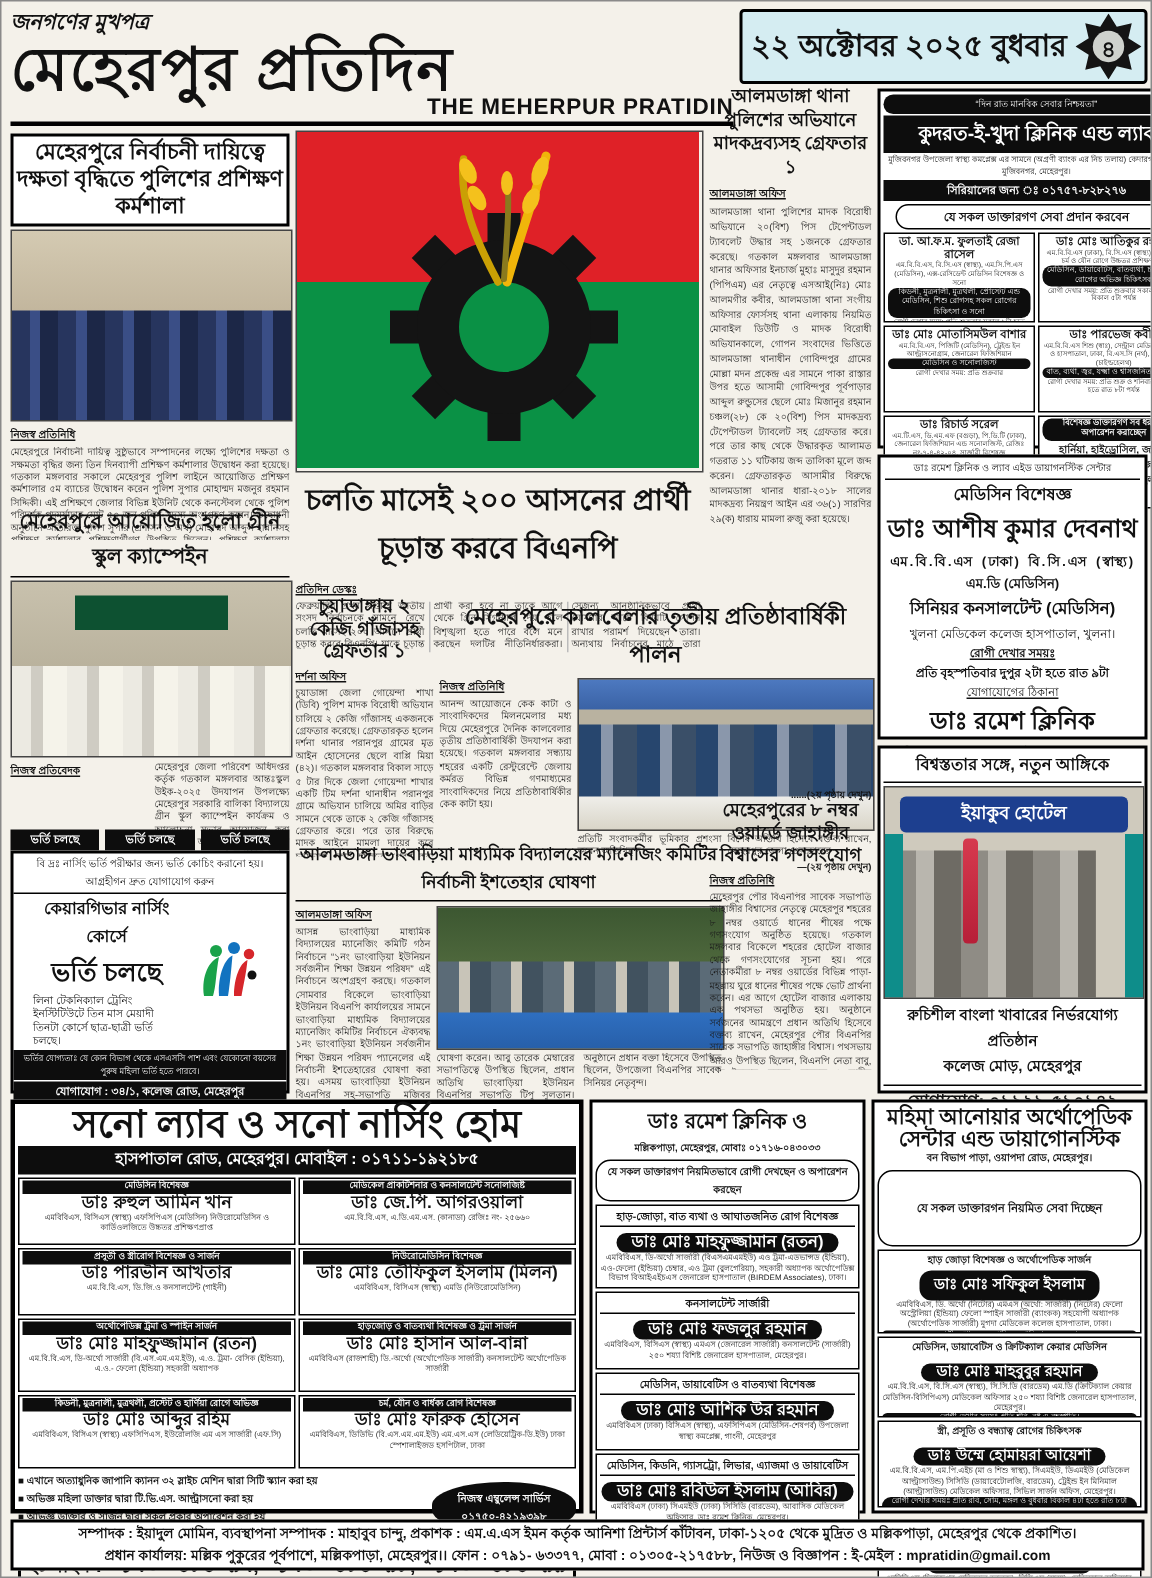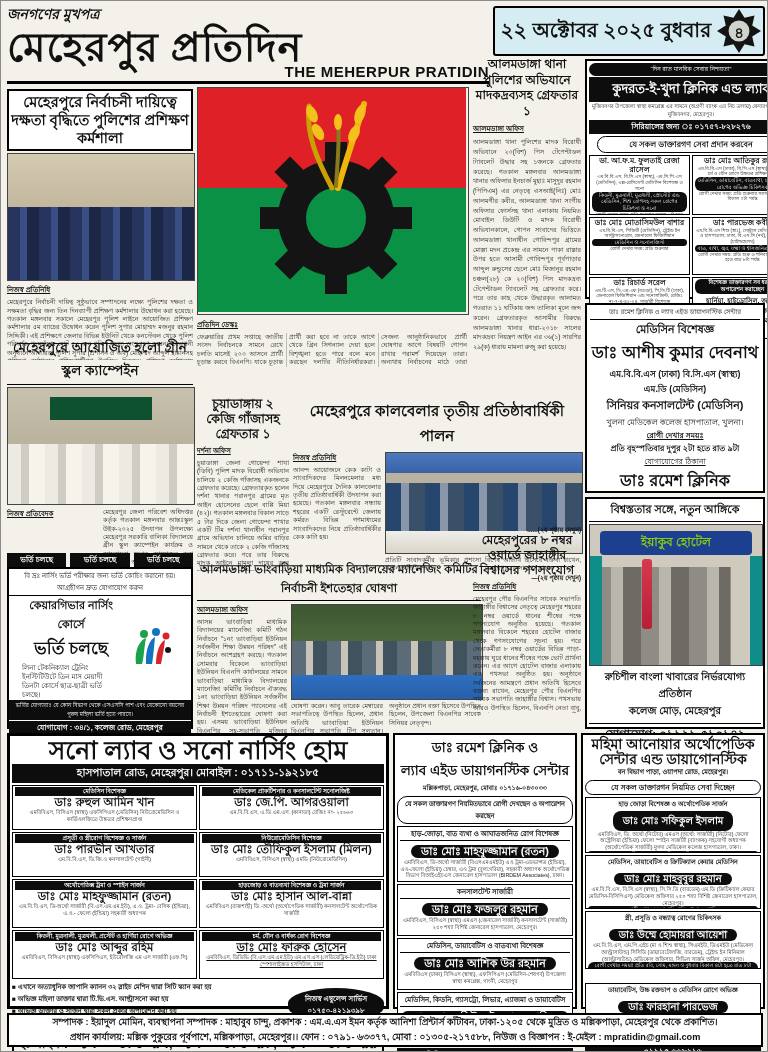--- a/index.html
+++ b/index.html
@@ -144,20 +144,21 @@
           <g fill="#f4c11c">
             <ellipse cx="-24" cy="-104" rx="5" ry="9" transform="rotate(-25 -24 -104)"></ellipse>
             <ellipse cx="-18" cy="-86" rx="5" ry="9" transform="rotate(-30 -18 -86)"></ellipse>
             <ellipse cx="24" cy="-104" rx="5" ry="10" transform="rotate(20 24 -104)"></ellipse>
             <ellipse cx="18" cy="-84" rx="5" ry="9" transform="rotate(25 18 -84)"></ellipse>
             <ellipse cx="2" cy="-96" rx="4" ry="8"></ellipse>
           </g>
         </g>
       </svg>
     </div>
+    <div class="b ctr" style="font-size:19.5px;margin-top:4px;">চলতি মাসেই ২০০ আসনের প্রার্থী চূড়ান্ত করবে বিএনপি</div>
     <div style="margin-top:4px;">
       <span class="byline">প্রতিদিন ডেস্কঃ</span>
       <div class="body6 col3" style="height:34px;overflow:hidden;">ফেব্রুয়ারির প্রথম সপ্তাহে জাতীয় সংসদ নির্বাচনকে সামনে রেখে চলতি মাসেই ২০০ আসনে প্রার্থী চূড়ান্ত করবে বিএনপি। যাকে চূড়ান্ত প্রার্থী করা হবে না তাকে আগে থেকে গ্রিন সিগন্যাল দেয়া হলে বিশৃঙ্খলা হতে পারে বলে মনে করছেন দলটির নীতিনির্ধারকরা। সেজন্য আনুষ্ঠানিকভাবে প্রার্থী ঘোষণার আগে বিষয়টি গোপন রাখার পরামর্শ দিয়েছেন তারা। অন্যথায় নির্বাচনের মাঠে তারা পিছিয়ে পড়বে বলেও মনে করছেন নেতারা। গত সোমবার রাতে রাজধানীর গুলশানে চেয়ারপারসনের রাজনৈতিক কার্যালয়ে বিএনপির সর্বোচ্চ নীতিনির্ধারণী ফোরাম জাতীয় স্থায়ী কমিটির বৈঠকে এমন আলোচনা হয়েছে বলে জানা গেছে। বৈঠক সংশ্লিষ্ট সূত্র বলছে, প্রতি আসনে একক প্রার্থী রাখার বিষয়ে দলের হাইকমান্ড কাজ করছে।</div>
     </div>
   </div>
 
   <div class="abs" style="left:196px;top:396px;width:92px;">
     <div class="b ctr" style="font-size:12.5px;line-height:1.2;">চুয়াডাঙ্গায় ২ কেজি গাঁজাসহ গ্রেফতার ১</div>
     <span class="byline" style="margin-top:3px;">দর্শনা অফিস</span>
     <div class="body6" style="height:112px;overflow:hidden;">চুয়াডাঙ্গা জেলা গোয়েন্দা শাখা (ডিবি) পুলিশ মাদক বিরোধী অভিযান চালিয়ে ২ কেজি গাঁজাসহ একজনকে গ্রেফতার করেছে। গ্রেফতারকৃত হলেন দর্শনা থানার পরানপুর গ্রামের মৃত আইন হোসেনের ছেলে বাপ্পি মিয়া (৪২)। গতকাল মঙ্গলবার বিকাল সাড়ে ৫ টার দিকে জেলা গোয়েন্দা শাখার একটি টিম দর্শনা থানাধীন পরানপুর গ্রামে অভিযান চালিয়ে অমির বাড়ির সামনে থেকে তাকে ২ কেজি গাঁজাসহ গ্রেফতার করে। পরে তার বিরুদ্ধে মাদক আইনে মামলা দায়ের করে চুয়াডাঙ্গা কোর্ট হাজতে প্রেরণ করা হয়েছে।</div>
@@ -248,36 +249,36 @@
         <div class="dtime" style="font-size:5.6px;font-weight:bold;">বিশেষজ্ঞ ডাক্তারগণ সব ধরণের অপারেশন করাচ্ছেন</div>
         <div class="b" style="font-size:6.8px;line-height:1.5;margin-top:2px;">হার্নিয়া, হাইড্রোসিল, জরায়ু, পিত্তথলির পাথর, সিজার, এপেনডিক্স, অর্শ পাইলস</div>
       </div>
     </div>
   </div>
 
   <div class="abs box" style="left:584px;top:302px;width:180px;height:190px;border-width:2.5px;padding:2px 3px;text-align:center;">
     <div style="font-size:6.4px;border-bottom:1px solid #000;padding-bottom:1px;">ডাঃ রমেশ ক্লিনিক ও ল্যাব এইড ডায়াগনস্টিক সেন্টার</div>
     <div class="b" style="font-size:11px;margin-top:1px;">মেডিসিন বিশেষজ্ঞ</div>
     <div class="b" style="font-size:16.5px;">ডাঃ আশীষ কুমার দেবনাথ</div>
-    <div class="b" style="font-size:8.8px;">এম.বি.বি.এস (ঢাকা) বি.সি.এস (স্বাস্থ্য)</div>
+    <div class="b" style="font-size:8.8px;font-family:Liberation Mono, monospace;">এম.বি.বি.এস (ঢাকা) বি.সি.এস (স্বাস্থ্য)</div>
     <div class="b" style="font-size:8.8px;">এম.ডি (মেডিসিন)</div>
     <div class="b" style="font-size:11px;">সিনিয়র কনসালটেন্ট (মেডিসিন)</div>
     <div style="font-size:8px;">খুলনা মেডিকেল কলেজ হাসপাতাল, খুলনা।</div>
     <div class="b" style="font-size:7.6px;text-decoration:underline;">রোগী দেখার সময়ঃ</div>
     <div class="b" style="font-size:8px;">প্রতি বৃহস্পতিবার দুপুর ২টা হতে রাত ৯টা</div>
     <div style="font-size:7.6px;text-decoration:underline;">যোগাযোগের ঠিকানা</div>
     <div class="b" style="font-size:16px;">ডাঃ রমেশ ক্লিনিক</div>
     <div style="font-size:7.6px;">মল্লিকপাড়া, মেহেরপুর। মোবাইল ০১৭১৬-০৪৩০৩৩</div>
     <div class="b" style="font-size:9.5px;">সিরিয়ালের জন্য ঃ ০১৩০৫-৭৫৬২৭৩</div>
   </div>
 
   <div class="abs box" style="left:584px;top:496px;width:180px;height:232px;border-width:2.5px;padding:2px;">
     <div class="b ctr" style="font-size:11px;border-bottom:1.5px solid #000;padding-bottom:1px;">বিশ্বস্ততার সঙ্গে, নতুন আঙ্গিকে</div>
     <div class="photo ph-hotel" style="width:100%;height:140px;margin-top:2px;position:relative;">
-      <div class="abs ctr b" style="left:6%;top:6px;width:88%;background:#1d3f8f;color:#84cc16;font-size:12px;padding:2px 0;border-radius:4px;">ইয়াকুব হোটেল</div>
+      <div class="abs ctr b" style="left:6%;top:6px;width:88%;background:#1d3f8f;color:#ffffff;font-size:12px;padding:2px 0;border-radius:4px;">ইয়াকুব হোটেল</div>
       <div class="abs" style="left:30%;top:34px;width:10px;height:70px;background:linear-gradient(#d63a4e,#b71f38);border-radius:3px;"></div>
     </div>
     <div class="b ctr" style="font-size:10px;margin-top:3px;">রুচিশীল বাংলা খাবারের নির্ভরযোগ্য প্রতিষ্ঠান</div>
     <div class="b ctr" style="font-size:10px;">কলেজ মোড়, মেহেরপুর</div>
     <div class="b ctr" style="font-size:11.5px;border-top:1.5px solid #000;margin-top:3px;padding-top:2px;">যোগাযোগ: ০১৯২৯-৫১০১৪২</div>
   </div>
 
   <div class="abs box" style="left:6px;top:732px;width:382px;height:276px;border-width:3px;padding:2px;">
     <div class="b ctr" style="font-size:25px;line-height:1.0;">সনো ল্যাব ও সনো নার্সিং হোম</div>
     <div class="strip ctr b" style="font-size:10.5px;padding:1px 0;margin-top:1px;">হাসপাতাল রোড, মেহেরপুর। মোবাইল : ০১৭১১-১৯২১৮৫</div>
@@ -310,41 +311,40 @@
       <div class="dcard" style="height:45px;">
         <div class="dspec">হাড়জোড় ও বাতব্যথা বিশেষজ্ঞ ও ট্রমা সার্জন</div>
         <div class="dname" style="font-size:11.5px;">ডাঃ মোঃ হাসান আল-বান্না</div>
         <div class="ddeg">এমবিবিএস (রাজশাহী) ডি.-অর্থো (অর্থোপেডিক সার্জারী) কনসালটেন্ট অর্থোপেডিক সার্জারী</div>
       </div>
       <div class="dcard" style="height:45px;">
         <div class="dspec">কিডনী, মুত্রনালী, মুত্রথলী, প্রস্টেট ও হার্ণিয়া রোগে অভিজ্ঞ</div>
         <div class="dname" style="font-size:11.5px;">ডাঃ মোঃ আব্দুর রহিম</div>
         <div class="ddeg">এমবিবিএস, বিসিএস (স্বাস্থ্য) এফসিপিএস, ইউরোলজি এম এস সার্জারী (এফ.সি)</div>
       </div>
-      <div class="dcard" style="height:45px;text-decoration:underline;">
+      <div class="dcard" style="height:45px;">
         <div class="dspec">চর্ম, যৌন ও বার্ধক্য রোগ বিশেষজ্ঞ</div>
         <div class="dname" style="font-size:11.5px;">ডাঃ মোঃ ফারুক হোসেন</div>
         <div class="ddeg">এমবিবিএস, ডিডিভি (বি.এস.এম.এম.ইউ) এম.এস.এস (লেডিয়েট্রিক-ডি.ইউ) ঢাকা স্পেশালাইজড হসপিটাল, ঢাকা</div>
       </div>
     </div>
     <div style="display:flex;align-items:center;gap:4px;margin-top:2px;">
       <div style="flex:1;">
         <div class="b" style="font-size:6.6px;">■ <span>এখানে অত্যাধুনিক জাপানি ক্যানন ৩২ স্লাইচ মেশিন দ্বারা সিটি স্ক্যান করা হয়</span></div>
         <div class="b" style="font-size:6.6px;">■ <span>অভিজ্ঞ মহিলা ডাক্তার দ্বারা টি.ভি.এস. আল্ট্রাসনো করা হয়</span></div>
         <div class="b" style="font-size:6.6px;">■ <span>অভিজ্ঞ ডাক্তার ও সার্জন দ্বারা সকল প্রকার অপারেশন করা হয়</span></div>
         <div class="b" style="font-size:6.6px;">■ <span>কার্ডিওলজি ডাক্তার দ্বারা নিয়মিত কালার ডপলার ইকো করা হয়</span></div>
       </div>
       <div class="strip ctr b" style="width:92px;font-size:7px;border-radius:50%/45%;padding:5px 2px;">নিজস্ব এম্বুলেন্স সার্ভিস ০১৭৫০-৪২১৯৩৯৮</div>
     </div>
     <div class="ctr b" style="font-size:13px;border:2px solid #000;margin-top:2px;padding:1px 0;">হটলাইন : ০১৭৩০-৪৮৪০৯৭, ০১৭৩০-৪৮৪০৯৮, ০১৭৩০-৪৮৪০৯৯</div>
   </div>
 
   <div class="abs box" style="left:392px;top:732px;width:184px;height:276px;border-width:2.5px;padding:2px;text-align:center;">
     <div class="b" style="font-size:13.5px;">ডাঃ রমেশ ক্লিনিক ও</div>
-    <div class="b" style="font-size:13.5px;">ল্যাব এইড ডায়াগনস্টিক সেন্টার</div>
     <div class="b" style="font-size:6.4px;">মল্লিকপাড়া, মেহেরপুর, মোবাঃ ০১৭১৬-০৪৩০৩৩</div>
     <div class="pill" style="font-size:6.6px;padding:1px 2px;margin:2px 0;">যে সকল ডাক্তারগণ নিয়মিতভাবে রোগী দেখছেন ও অপারেশন করছেন</div>
     <div class="dcard" style="height:52px;border-width:1px;">
       <div class="b" style="font-size:7px;border-bottom:1px solid #000;">হাড়-জোড়া, বাত ব্যথা ও আঘাতজনিত রোগ বিশেষজ্ঞ</div>
       <div class="strip dname" style="font-size:11px;border-radius:9px;display:inline-block;padding:0 10px;margin:1px 0;">ডাঃ মোঃ মাহফুজ্জামান (রতন)</div>
       <div class="ddeg">এমবিবিএস, ডি-অর্থো সার্জারী (বিএসএমএমইউ) এও ট্রমা-এডভান্সড (ইন্ডিয়া), এও-ফেলো (ইন্ডিয়া) চেম্বার, এও ট্রমা (বুলগেরিয়া), সহকারী অধ্যাপক অর্থোপেডিক্স বিভাগ বিআইএইচএস জেনারেল হাসপাতাল (BIRDEM Associates), ঢাকা।</div>
     </div>
     <div class="dcard" style="height:48px;border-width:1px;margin-top:2px;">
       <div class="b" style="font-size:7px;border-bottom:1px solid #000;">কনসালটেন্ট সার্জারী</div>
       <div class="strip dname" style="font-size:11px;border-radius:9px;display:inline-block;padding:0 10px;margin:1px 0;">ডাঃ মোঃ ফজলুর রহমান</div>
@@ -360,21 +360,21 @@
       <div class="strip dname" style="font-size:11px;border-radius:9px;display:inline-block;padding:0 10px;margin:1px 0;">ডাঃ মোঃ রবিউল ইসলাম (আবির)</div>
       <div class="ddeg">এমবিবিএস (ঢাকা) সিএমইউ (ঢাকা) সিসিডি (বারডেম), আবাসিক মেডিকেল অফিসার, ডাঃ রমেশ ক্লিনিক, মেহেরপুর।</div>
     </div>
     <div class="strip ctr b" style="font-size:8px;padding:1px 0;margin-top:2px;">সিরিয়ালের জন্যঃ ০১৭১৬-০৪৩০৩৩</div>
   </div>
 
   <div class="abs box" style="left:580px;top:732px;width:184px;height:276px;border-width:2.5px;padding:2px;text-align:center;">
     <div class="b" style="font-size:14px;line-height:1.05;">মহিমা আনোয়ার অর্থোপেডিক</div>
     <div class="b" style="font-size:14px;line-height:1.05;">সেন্টার এন্ড ডায়াগোনস্টিক</div>
     <div class="b" style="font-size:6.6px;">বন বিভাগ পাড়া, ওয়াপদা রোড, মেহেরপুর।</div>
-    <div class="pill" style="font-size:7.6px;padding:0 2px;margin:2px 0;">যে সকল ডাক্তারগন নিয়মিত সেবা দিচ্ছেন</div>
+    <div class="pill" style="font-size:7.6px;padding:18px 2px;margin:2px 0;">যে সকল ডাক্তারগন নিয়মিত সেবা দিচ্ছেন</div>
     <div class="dcard" style="height:52px;border-width:1px;">
       <div style="font-size:6.4px;font-weight:bold;">হাড় জোড়া বিশেষজ্ঞ ও অর্থোপেডিক সার্জন</div>
       <div class="strip dname" style="font-size:10px;border-radius:8px;display:inline-block;padding:4px 10px;">ডাঃ মোঃ সফিকুল ইসলাম</div>
       <div class="ddeg">এমবিবিএস, ডি. অর্থো (নিটোর) এমএস (অর্থো: সার্জারী) (নিটোর) ফেলো অস্ট্রেলিয়া (ইন্ডিয়া) ফেলো স্পাইন সার্জারী (ব্যাংকক) সহযোগী অধ্যাপক (অর্থোপেডিক সার্জারী) মুগদা মেডিকেল কলেজ হাসপাতাল, ঢাকা।</div>
       <div class="dtime">রোগী দেখার সময়: প্রতি বৃহস্পতিবার ও শুক্রবার</div>
     </div>
     <div class="dcard" style="height:50px;border-width:1px;margin-top:2px;">
       <div style="font-size:6.4px;font-weight:bold;">মেডিসিন, ডায়াবেটিস ও ক্রিটিক্যাল কেয়ার মেডিসিন</div>
       <div class="strip dname" style="font-size:10px;border-radius:8px;display:inline-block;padding:0 10px;">ডাঃ মোঃ মাহবুবুর রহমান</div>
       <div class="ddeg">এম.বি.বি.এস, বি.সি.এস (স্বাস্থ্য), সি.সি.ডি (বারডেম) এম.ডি (ক্রিটিক্যাল কেয়ার মেডিসিন-বিসিপিএস) মেডিকেল অফিসার ২৫০ শয্যা বিশিষ্ট জেনারেল হাসপাতাল, মেহেরপুর।</div>

